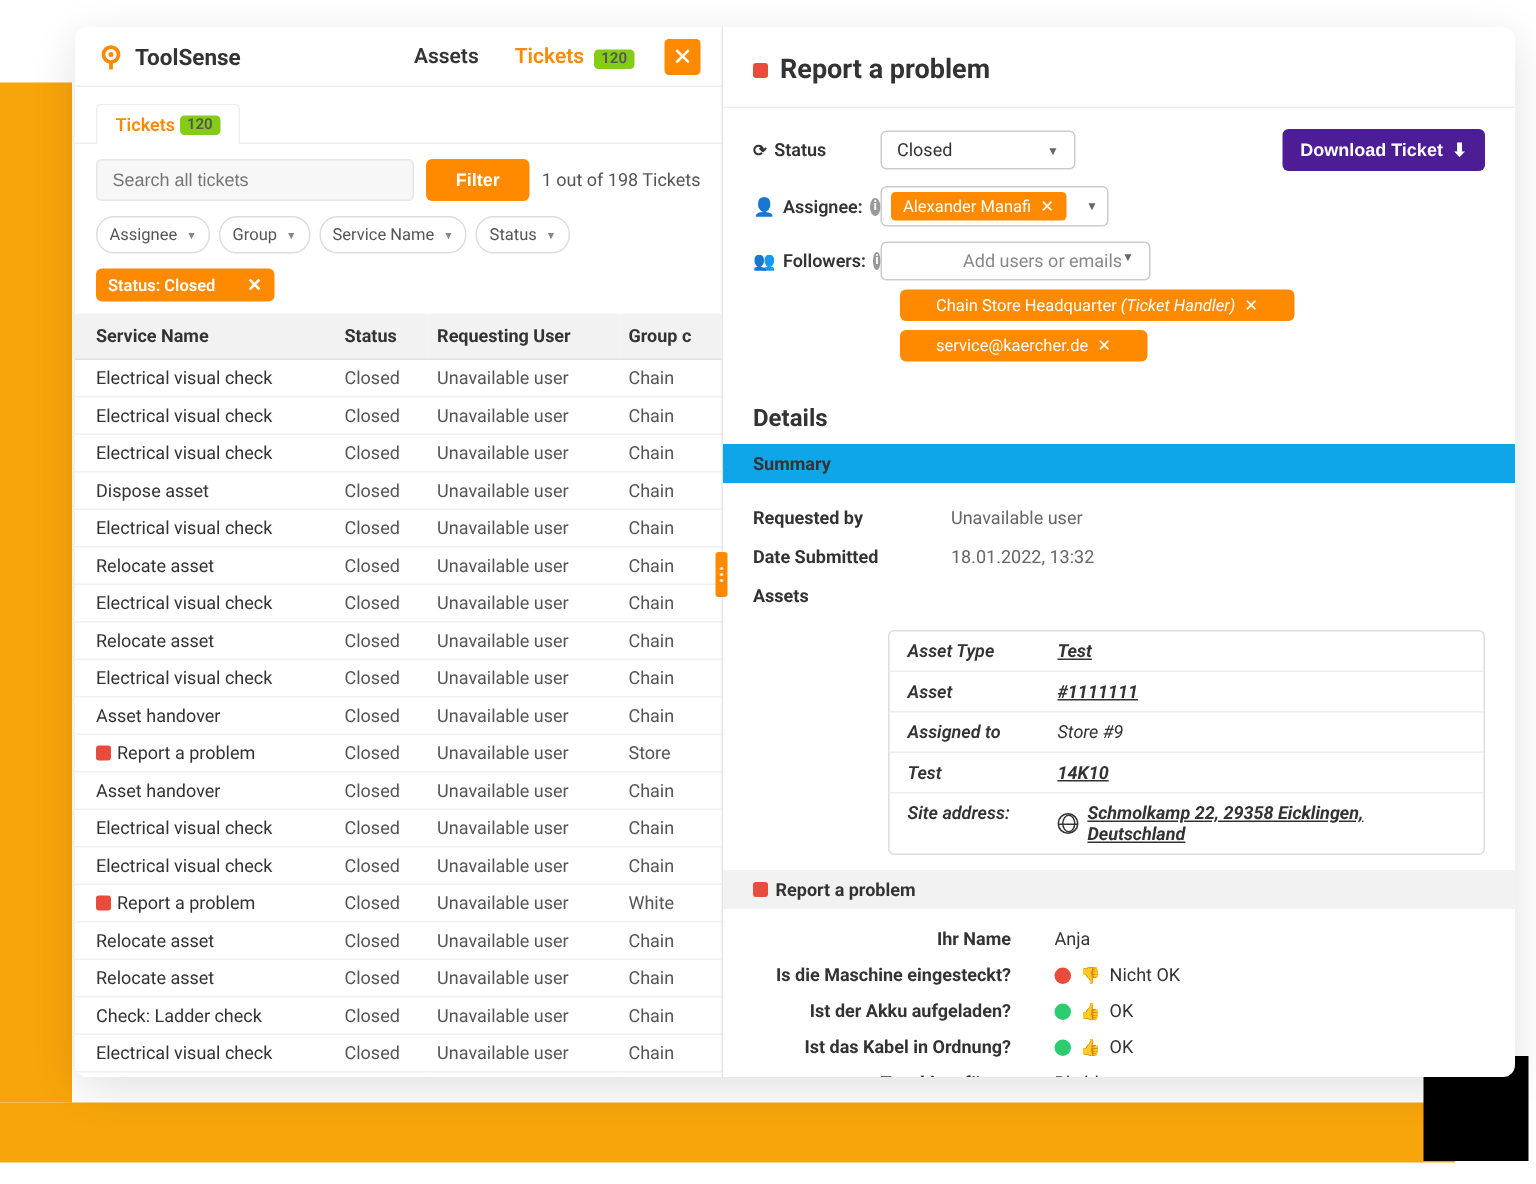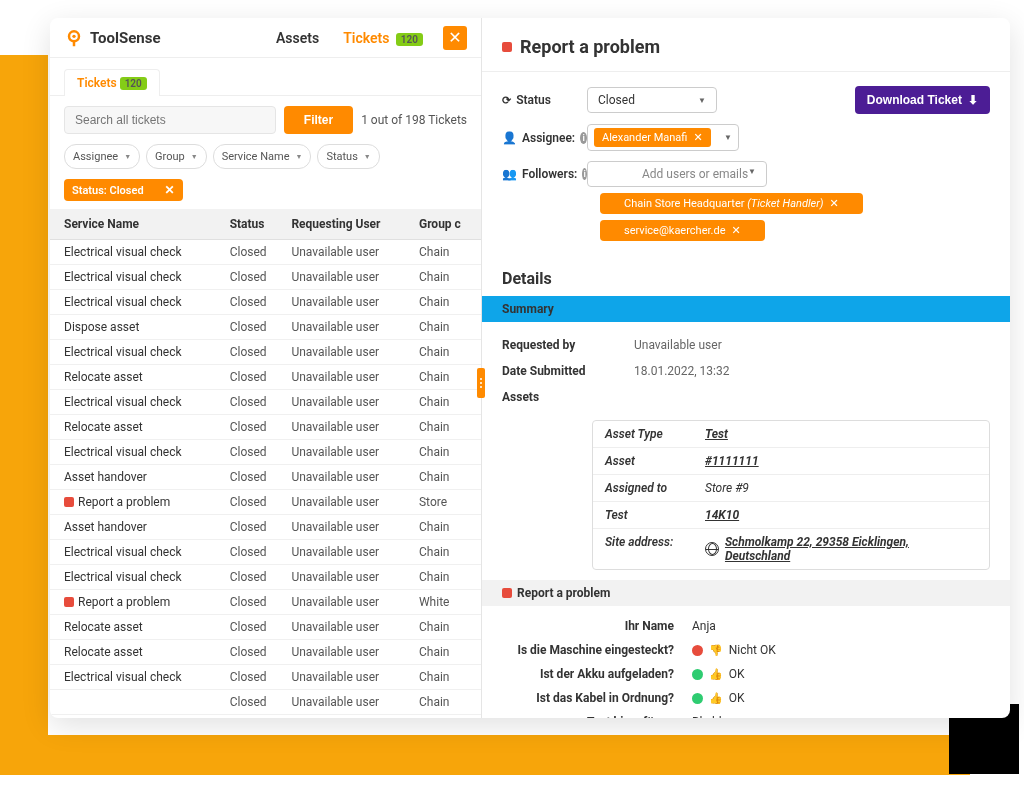--- a/index.html
+++ b/index.html
@@ -82,21 +82,21 @@
 .asset-box { border: 1px solid #ddd; border-radius: 4px; margin-left: 110px; margin-right: 20px; margin-bottom: 10px; }
 .asset-box-row { display: flex; padding: 6px 12px; border-bottom: 1px solid #eee; font-size: 12px; font-style: italic; }
 .asset-box-row:last-child { border-bottom: none; }
 .asset-box-row .ak { width: 100px; font-weight: 600; }
 .asset-box-row .av { font-weight: 700; text-decoration: underline; }
 .asset-box-row .av.plain { text-decoration: none; font-weight: 400; }
 .asset-box-row .av.addr { display: flex; align-items: center; gap: 6px; }
 
 .form-section-h { background: #f2f2f2; padding: 6px 20px; font-size: 12px; font-weight: 700; display: flex; align-items: center; gap: 5px; }
 .form-rows { padding: 8px 20px 20px; }
-.form-row { display: flex; padding: 5px 0; font-size: 12px; align-items: center; }
+.form-row { display: flex; padding: 5px 0; font-size: 12px; align-items: center; gap: 11px; }
 .form-row .fk { width: 190px; text-align: right; padding-right: 18px; font-weight: 700; }
 .form-row .fv { display: flex; align-items: center; gap: 6px; }
 .dot-r { width: 11px; height: 11px; background: #e74c3c; border-radius: 50%; }
 .dot-g { width: 11px; height: 11px; background: #2ecc71; border-radius: 50%; }
 .thumb { font-size: 11px; }
 
 .info-icon { width: 12px; height: 12px; background: #999; color: #fff; border-radius: 50%; font-size: 9px; display: inline-flex; align-items: center; justify-content: center; }
 .sync-icon { font-size: 11px; }
 .globe-icon { width: 14px; height: 14px; border: 1.5px solid #333; border-radius: 50%; position: relative; display: inline-block; }
 .globe-icon::before { content: ""; position: absolute; left: 0; right: 0; top: 50%; border-top: 1px solid #333; }
@@ -336,20 +336,30 @@
                   <span>Relocate asset</span>
                 </div>
               </td>
               <td>Closed</td>
               <td>Unavailable user</td>
               <td>Chain</td>
             </tr>
             <tr>
               <td>
                 <div class="sn-cell">
+                  <span>Check: Ladder check</span>
+                </div>
+              </td>
+              <td>Closed</td>
+              <td>Unavailable user</td>
+              <td>Chain</td>
+            </tr>
+            <tr>
+              <td>
+                <div class="sn-cell">
                   <span>Electrical visual check</span>
                 </div>
               </td>
               <td>Closed</td>
               <td>Unavailable user</td>
               <td>Chain</td>
             </tr>
             <tr>
               <td></td>
               <td>Closed</td>

